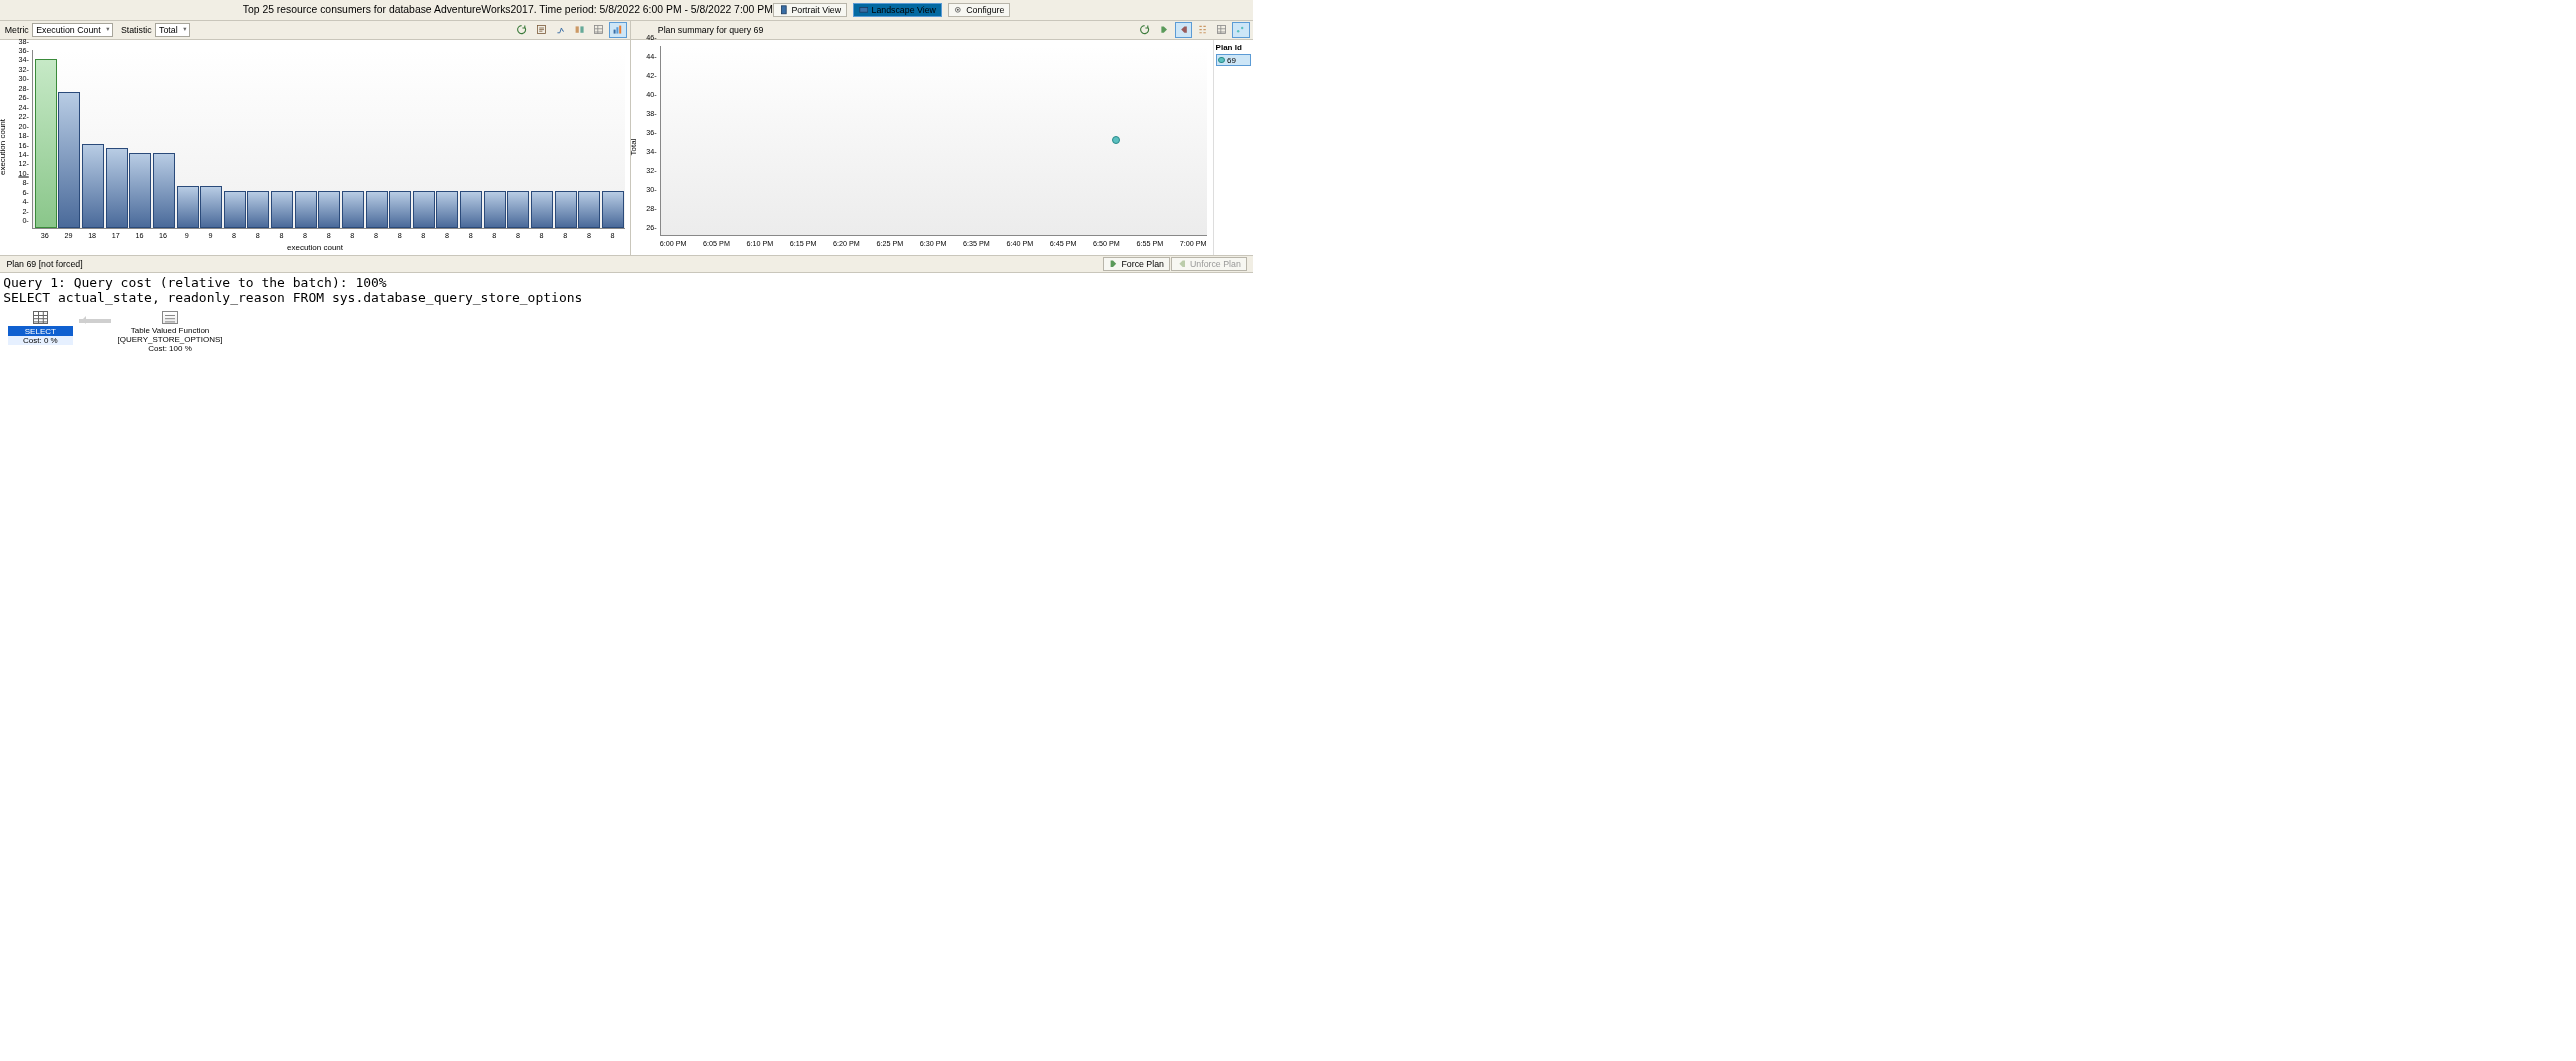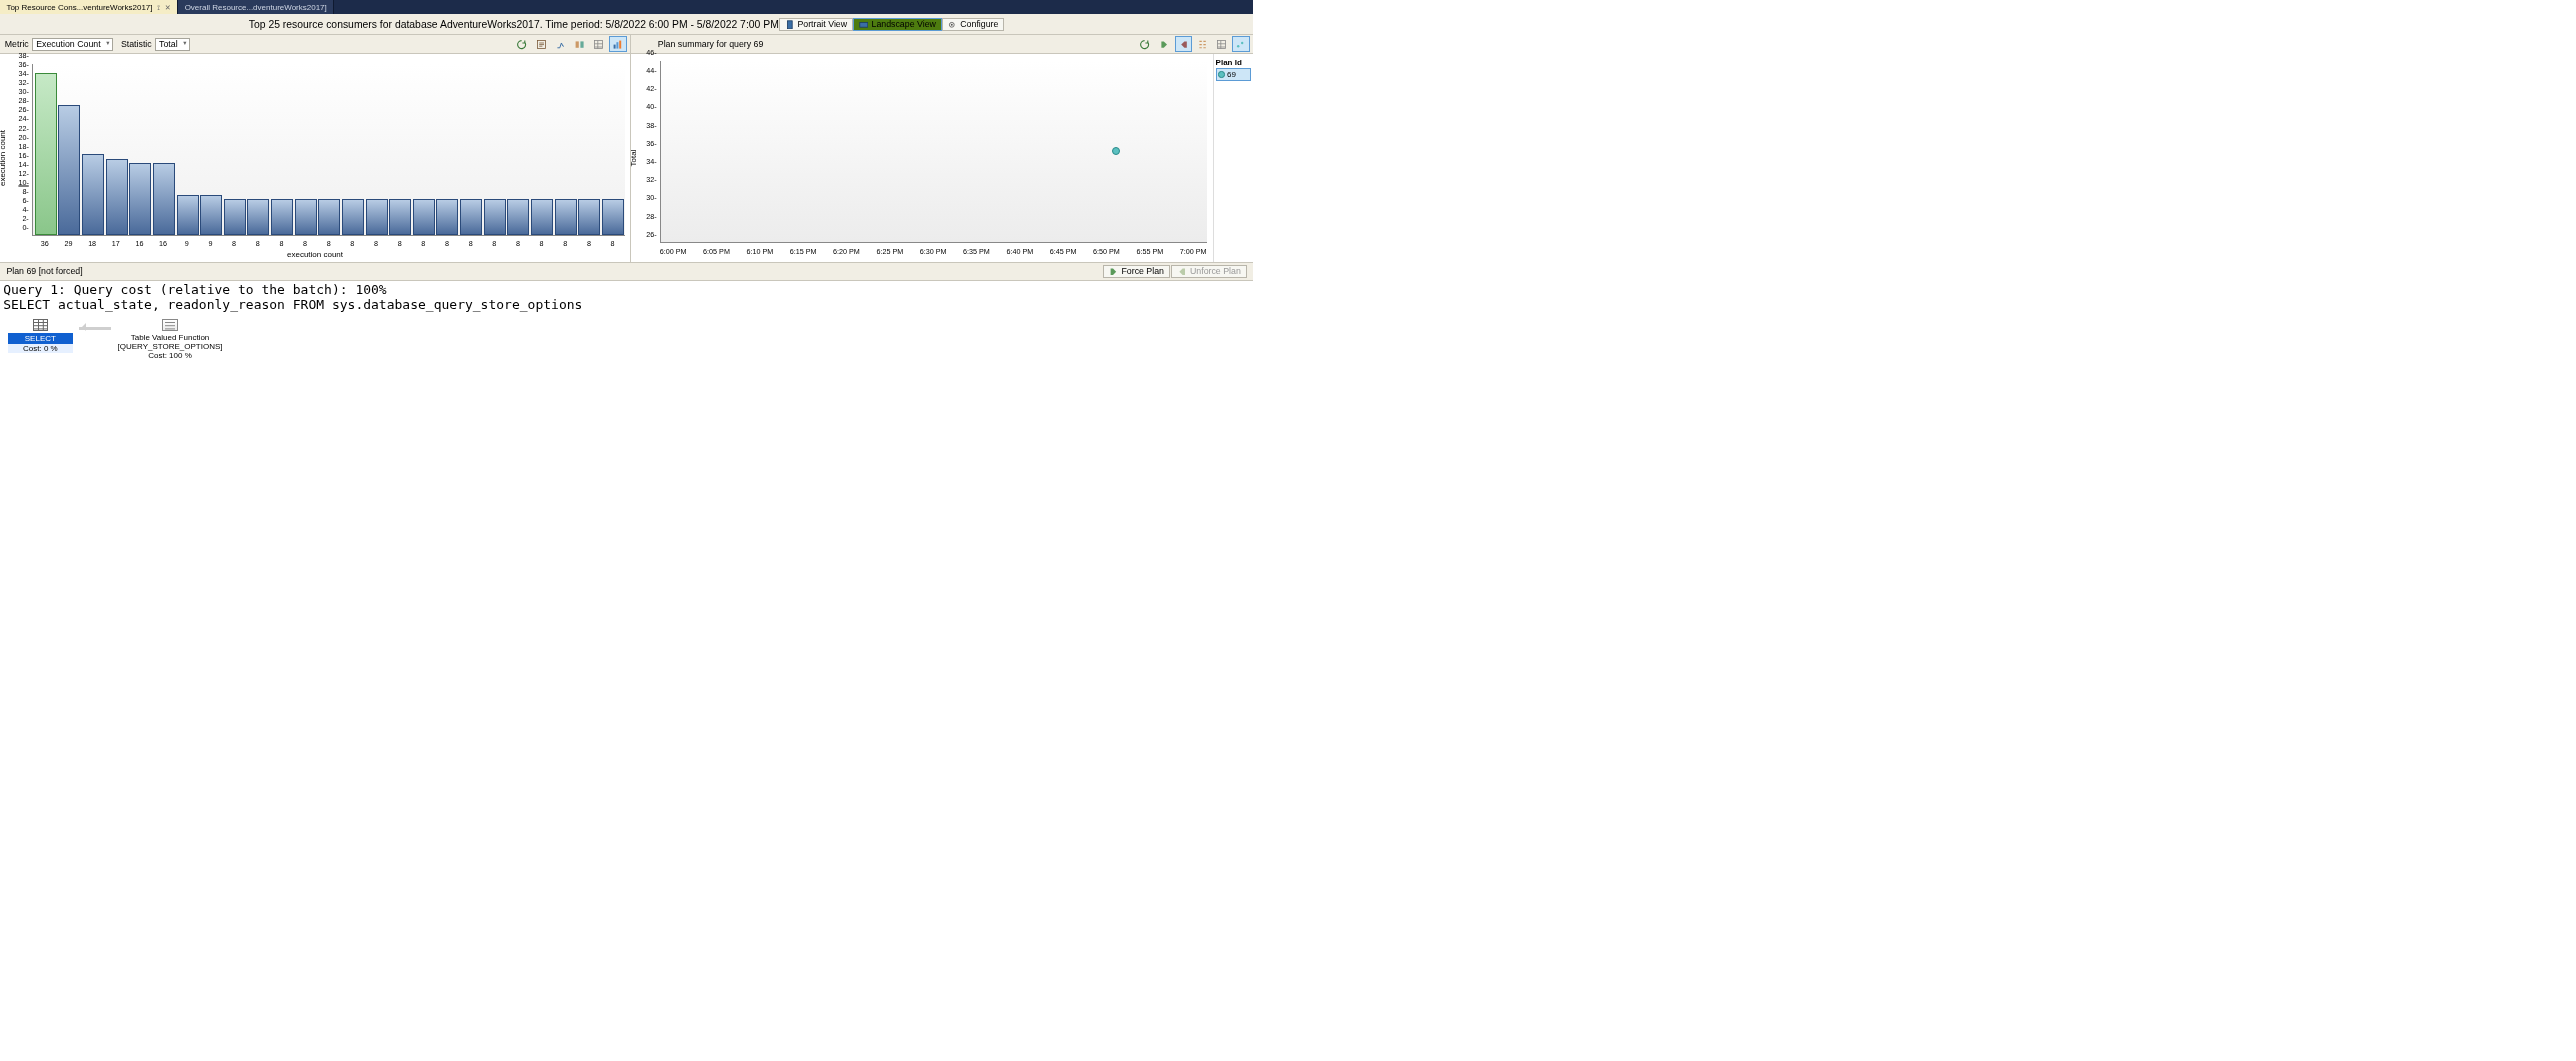--- a/index.html
+++ b/index.html
@@ -39,32 +39,32 @@
   
   .heading-bar {
     background: #f1eee4;
     padding: 3.2px 8px;
     font-size: 10.4px;
     display: flex;
     align-items: center;
     justify-content: center;
     border-bottom: 0.8px solid #c9c6bb;
   }
-  .view-buttons { display: flex; gap: 0; }
+  .view-buttons { display: flex; gap: 6px; }
   .view-btn {
     background: #f7f7f2;
     border: 0.8px solid #b8b5aa;
     padding: 0.8px 4.8px;
     display: flex;
     align-items: center;
     gap: 3.2px;
     font-size: 8.8px;
     cursor: pointer;
   }
-  .view-btn.active { background: #4d7c0f; border-color: #5b9bd5; }
+  .view-btn.active { background: #0369a1; border-color: #5b9bd5; }
   .view-btn svg { width: 9.6px; height: 9.6px; }
 
   
   .toolbar-row {
     display: flex;
     background: #f1eee4;
     border-bottom: 0.8px solid #c9c6bb;
     height: 19px;
     gap: 22px;
   }
@@ -380,30 +380,20 @@
     position:absolute;
     left:4px; top:0; bottom:0; width:0.8px; background:#666;
     box-shadow: 4.8px 0 0 #666;
   }
 </style>
 </head>
 <body>
 
 <div class="app">
 
-  <div class="tab-strip">
-    <div class="tab active">
-      <span>Top Resource Cons...ventureWorks2017]</span>
-      <span class="pin">⟟</span>
-      <span class="close">✕</span>
-    </div>
-    <div class="tab">
-      <span>Overall Resource...dventureWorks2017]</span>
-    </div>
-  </div>
 
   <div class="heading-bar">
     <div>Top 25 resource consumers for database AdventureWorks2017. Time period: 5/8/2022 6:00 PM - 5/8/2022 7:00 PM</div>
     <div class="view-buttons">
       <div class="view-btn">
         <svg viewBox="0 0 12 12">
             <rect x="3" y="1" width="6" height="10" fill="#3a6ea5" stroke="#1a3a60"></rect>
           </svg>
         <span>Portrait View</span>
       </div>

